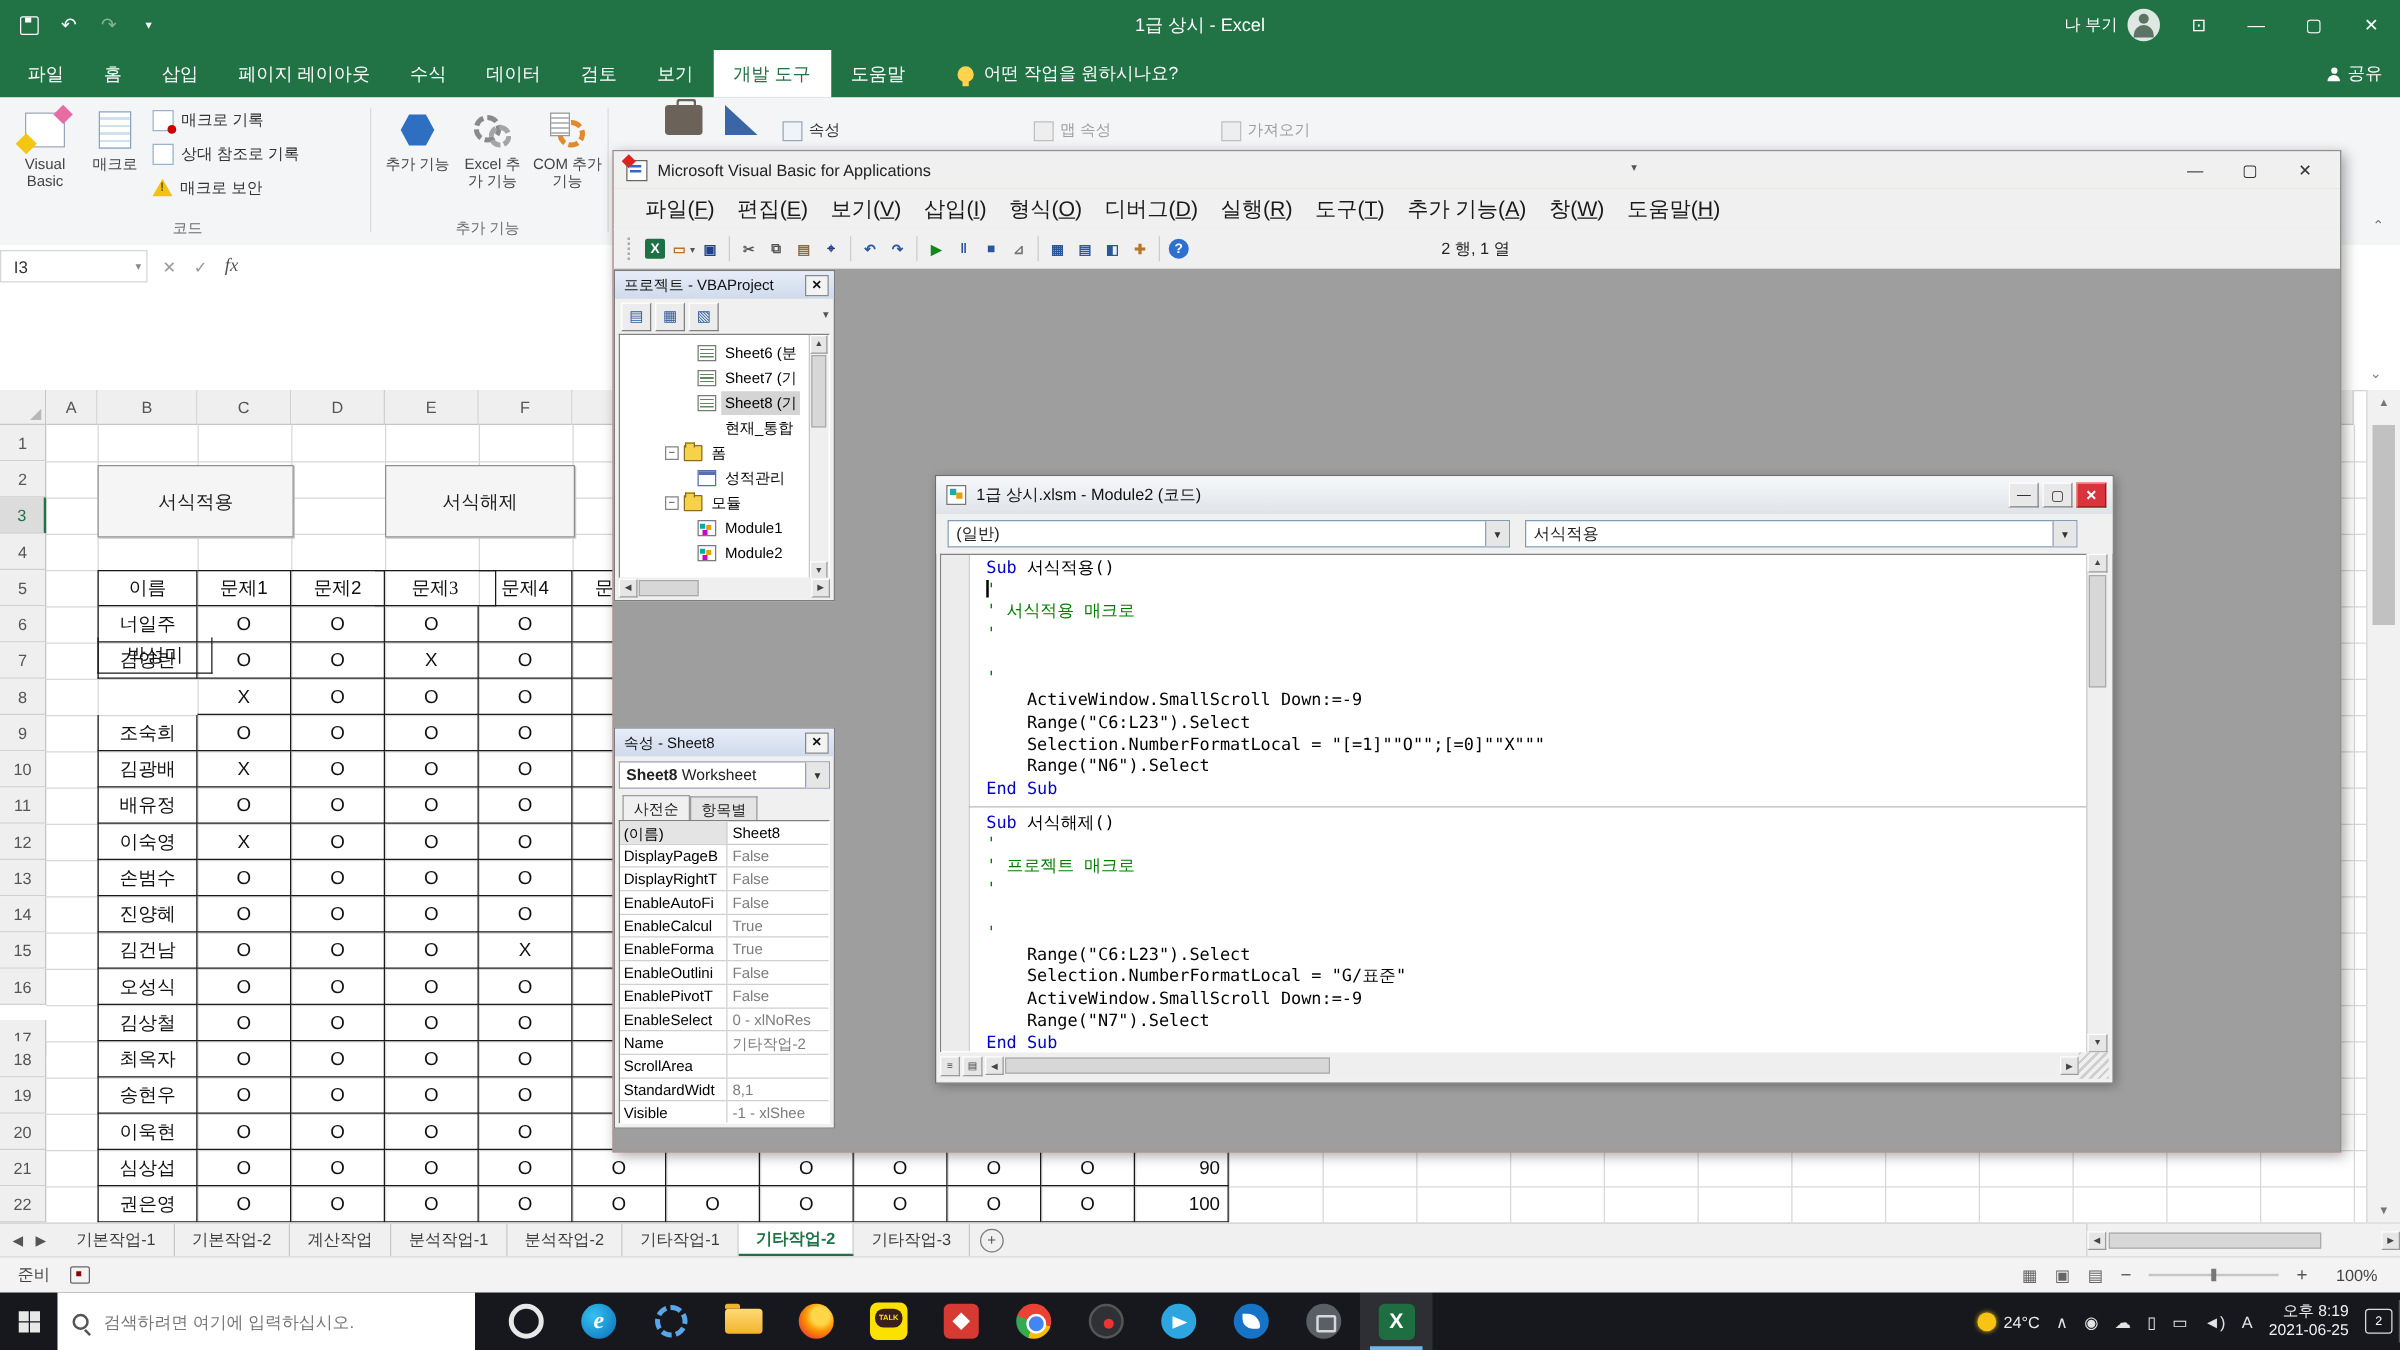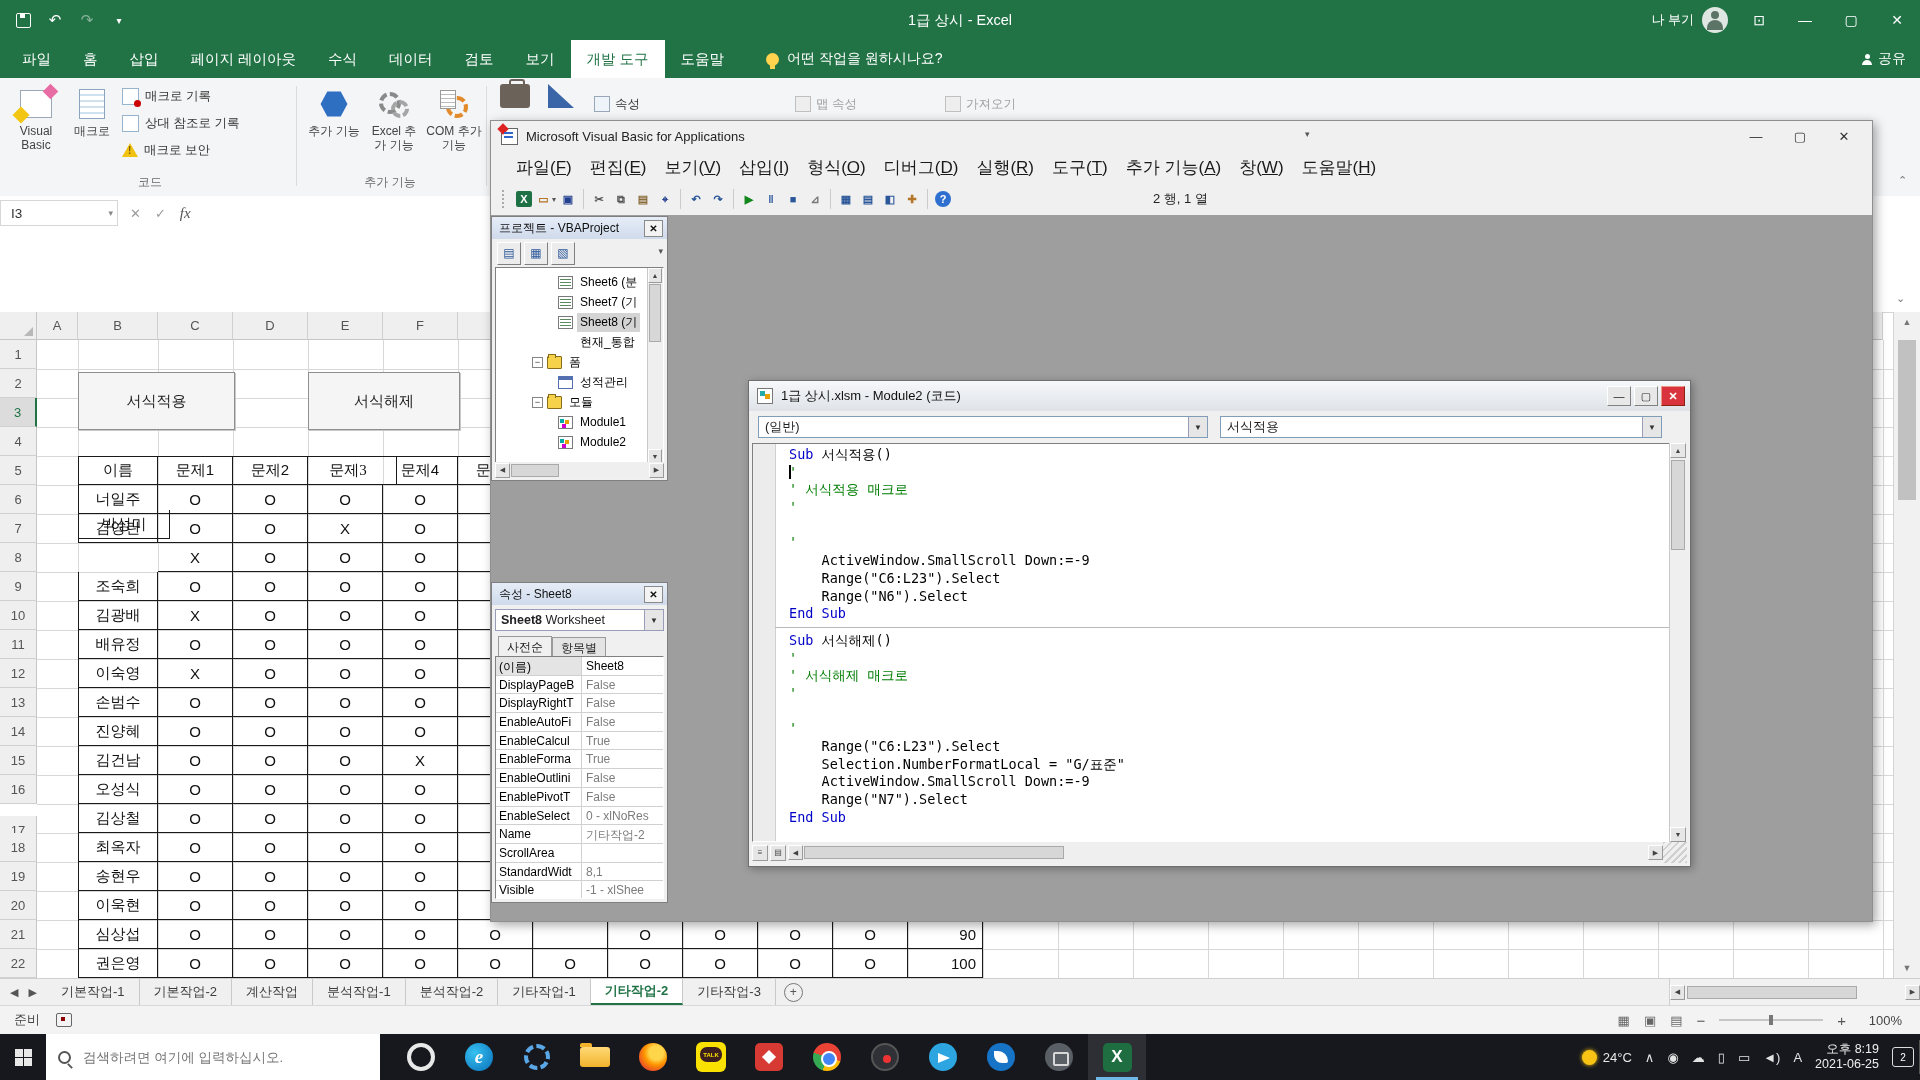--- a/index.html
+++ b/index.html
@@ -53,21 +53,21 @@
   .vbic:after{content:"";position:absolute;right:-5px;top:-5px;width:11px;height:11px;background:#e86ca4;transform:rotate(45deg);}
   .macic{width:24px;height:28px;border:1px solid #8aa5c0;background:repeating-linear-gradient(to bottom,#fff 0 4px,#cfe0ef 4px 6px);}
   .hex{width:28px;height:26px;background:#2f6fc1;clip-path:polygon(26% 2%,74% 2%,98% 50%,74% 98%,26% 98%,2% 50%);}
   .gear2{width:30px;height:28px;position:relative;}
   .gear2:before,.gear2:after{content:"";position:absolute;border-radius:50%;border:4px dashed #8a8a8a;}
   .gear2:before{left:0;top:2px;width:14px;height:14px;}
   .gear2:after{right:0;bottom:0;width:10px;height:10px;border-color:#a5a5a5;}
   .comic{width:28px;height:28px;position:relative;}
   .comic:before{content:"";position:absolute;right:0;bottom:0;width:14px;height:14px;border-radius:50%;border:4px dashed #e28a2b;}
   .comic:after{content:"";position:absolute;left:0;top:0;width:14px;height:17px;border:1px solid #999;background:repeating-linear-gradient(to bottom,#fff 0 3px,#bbb 3px 4px);}
-  .frag{position:absolute;display:flex;gap:5px;font-size:12.5px;color:#333;}
+  .frag{position:absolute;display:flex;align-items:center;gap:5px;font-size:12.5px;color:#333;margin-left:32px;}
   .frag.gray{color:#a0a0a0;}
   .fic{width:14px;height:14px;border:1px solid #9aa7b8;background:#eef4fa;}
   .fic.g{border-color:#c0c0c0;background:#eee;}
   .brief{width:30px;height:24px;background:#6b625a;border-radius:3px;position:relative;}
   .brief:before{content:"";position:absolute;left:9px;top:-5px;width:12px;height:5px;border:2px solid #6b625a;border-bottom:none;border-radius:3px 3px 0 0;}
   .ruler{width:0;height:0;border-left:26px solid #3a66a8;border-top:24px solid transparent;}
   .chev{color:#777;font-size:11px;}
 
   
   .fbar{position:absolute;left:0;top:196px;width:1920px;height:116px;background:#fff;border-bottom:1px solid #d4d4d4;}
@@ -958,26 +958,27 @@
           <div class="cmargin"></div>
           <div class="ccode" id="code-lines">
               <div class="cl"><span class="c-k">Sub</span><span class="c-p"> 서식적용()</span></div>
               <div class="cl"><span class="caret"></span><span class="c-c">'</span></div>
               <div class="cl"><span class="c-c">' 서식적용 매크로</span></div>
               <div class="cl"><span class="c-c">'</span></div>
               <div class="cl"></div>
               <div class="cl"><span class="c-c">'</span></div>
               <div class="cl"><span class="c-p">    ActiveWindow.SmallScroll Down:=-9</span></div>
               <div class="cl"><span class="c-p">    Range("C6:L23").Select</span></div>
+              <div class="cl"><span class="c-p">    Selection.NumberFormatLocal = "[=1]""O"";[=0]""X"""</span></div>
               <div class="cl"><span class="c-p">    Range("N6").Select</span></div>
               <div class="cl"><span class="c-k">End Sub</span></div>
               <div class="csep"></div>
               <div class="cl"><span class="c-k">Sub</span><span class="c-p"> 서식해제()</span></div>
               <div class="cl"><span class="c-c">'</span></div>
-              <div class="cl"><span class="c-c">' 서식해제 매크로</span></div>
+              <div class="cl"><span class="c-c">' 프로젝트 매크로</span></div>
               <div class="cl"><span class="c-c">'</span></div>
               <div class="cl"></div>
               <div class="cl"><span class="c-c">'</span></div>
               <div class="cl"><span class="c-p">    Range("C6:L23").Select</span></div>
               <div class="cl"><span class="c-p">    Selection.NumberFormatLocal = "G/표준"</span></div>
               <div class="cl"><span class="c-p">    ActiveWindow.SmallScroll Down:=-9</span></div>
               <div class="cl"><span class="c-p">    Range("N7").Select</span></div>
               <div class="cl"><span class="c-k">End Sub</span></div>
             </div>
         </div>

